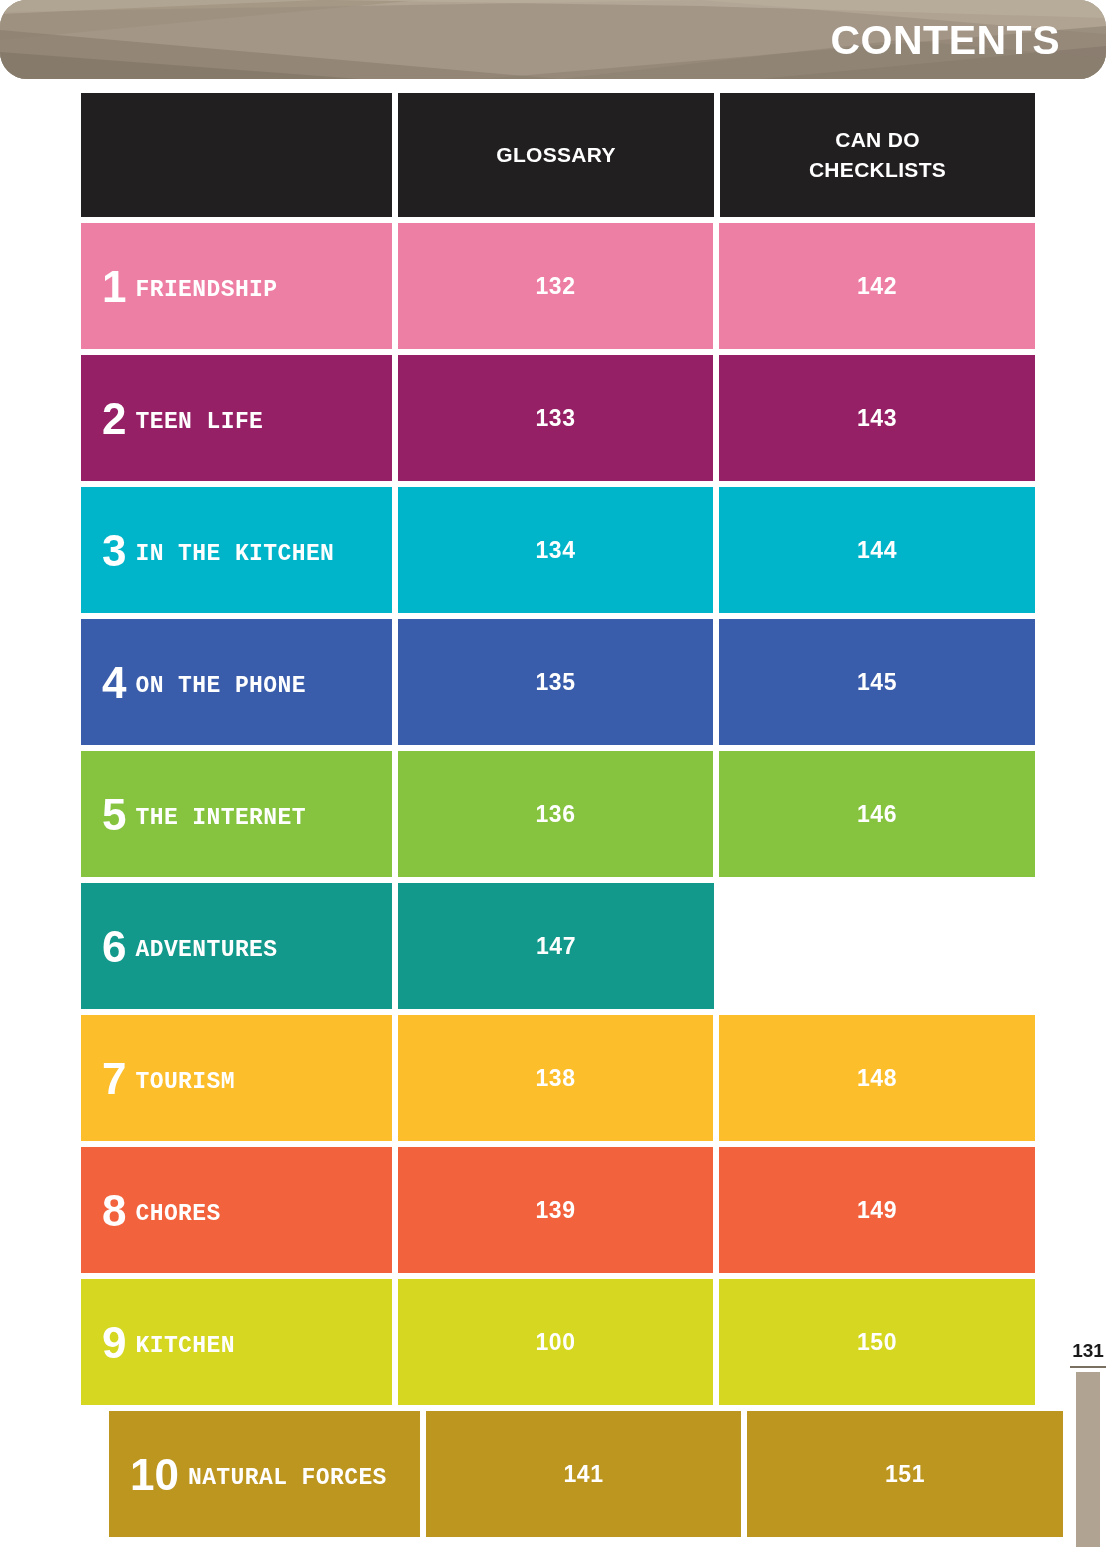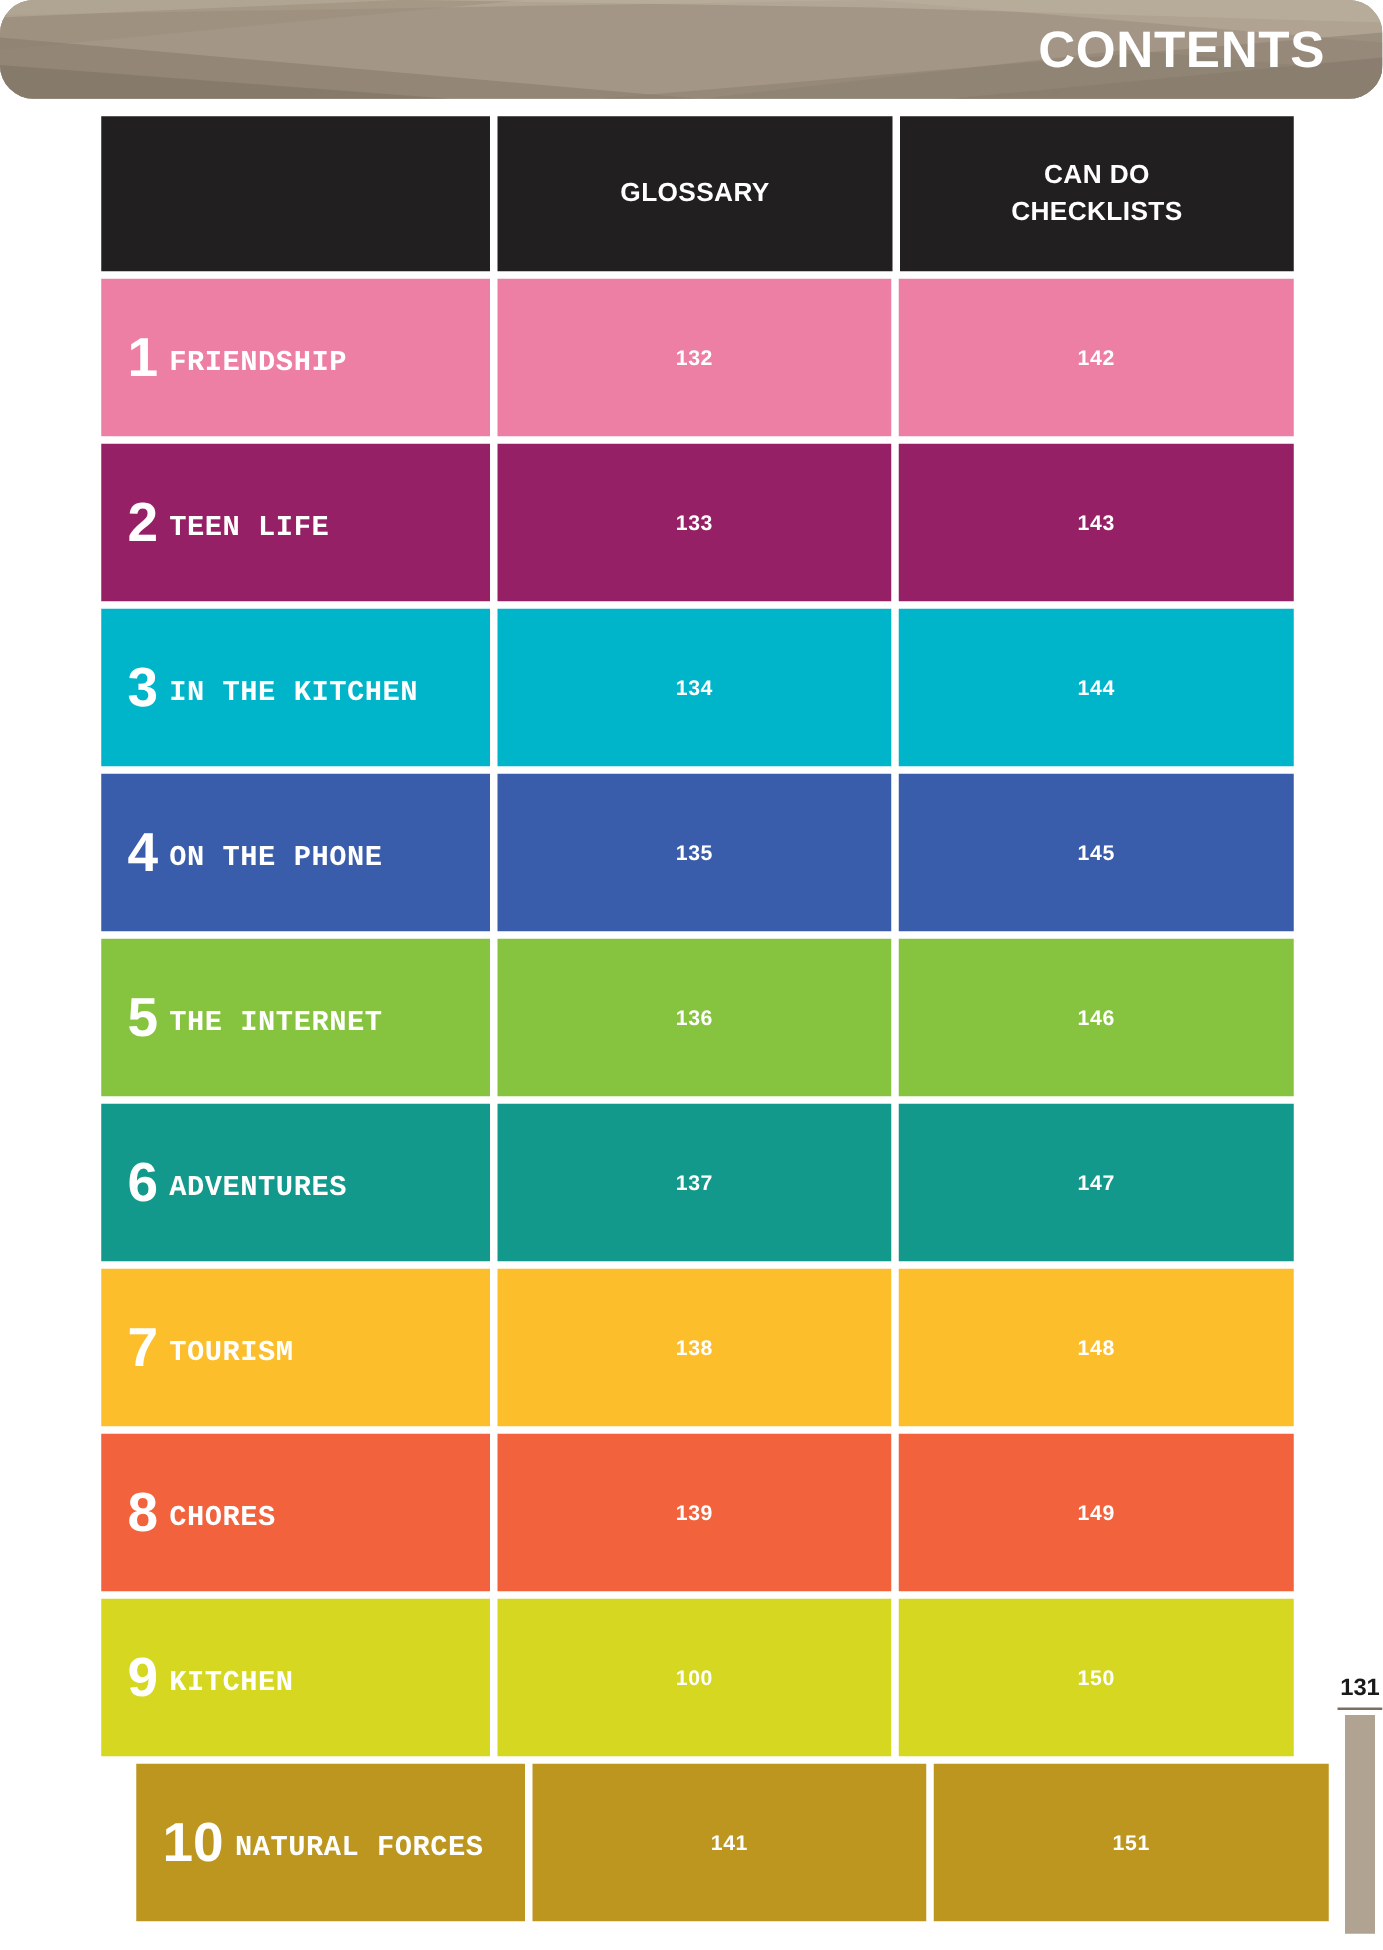--- a/index.html
+++ b/index.html
@@ -122,21 +122,21 @@
     font-weight: bold;
     letter-spacing: 0.4px;
     line-height: 1;
     position: relative;
     top: 4px;
     white-space: nowrap;
     font-family: Liberation Mono, monospace;
   }
   .page-num {
     color: #ffffff;
-    font-size: 17px;
+    font-size: 23px;
     font-weight: bold;
     letter-spacing: 0.5px;
     line-height: 1;
   }
 
   
   .page-marker {
     position: absolute;
     right: 0;
     top: 1341px;
@@ -259,23 +259,20 @@
       <div class="cell-page glossary" style="background: rgb(134, 196, 64);">
         <span class="page-num">146</span>
       </div>
     </div>
 
     <div class="table-row body-row">
       <div class="cell-unit" style="background: rgb(18, 153, 139);">
         <span class="unit-num">6</span>
         <span class="unit-label">ADVENTURES</span>
       </div>
-      <div class="cell-page" style="background: rgb(18, 153, 139);">
-        <span class="page-num">137</span>
-      </div>
       <div class="cell-page glossary" style="background: rgb(18, 153, 139);">
         <span class="page-num">147</span>
       </div>
     </div>
 
     <div class="table-row body-row">
       <div class="cell-unit" style="background: rgb(253, 190, 44);">
         <span class="unit-num">7</span>
         <span class="unit-label">TOURISM</span>
       </div>

